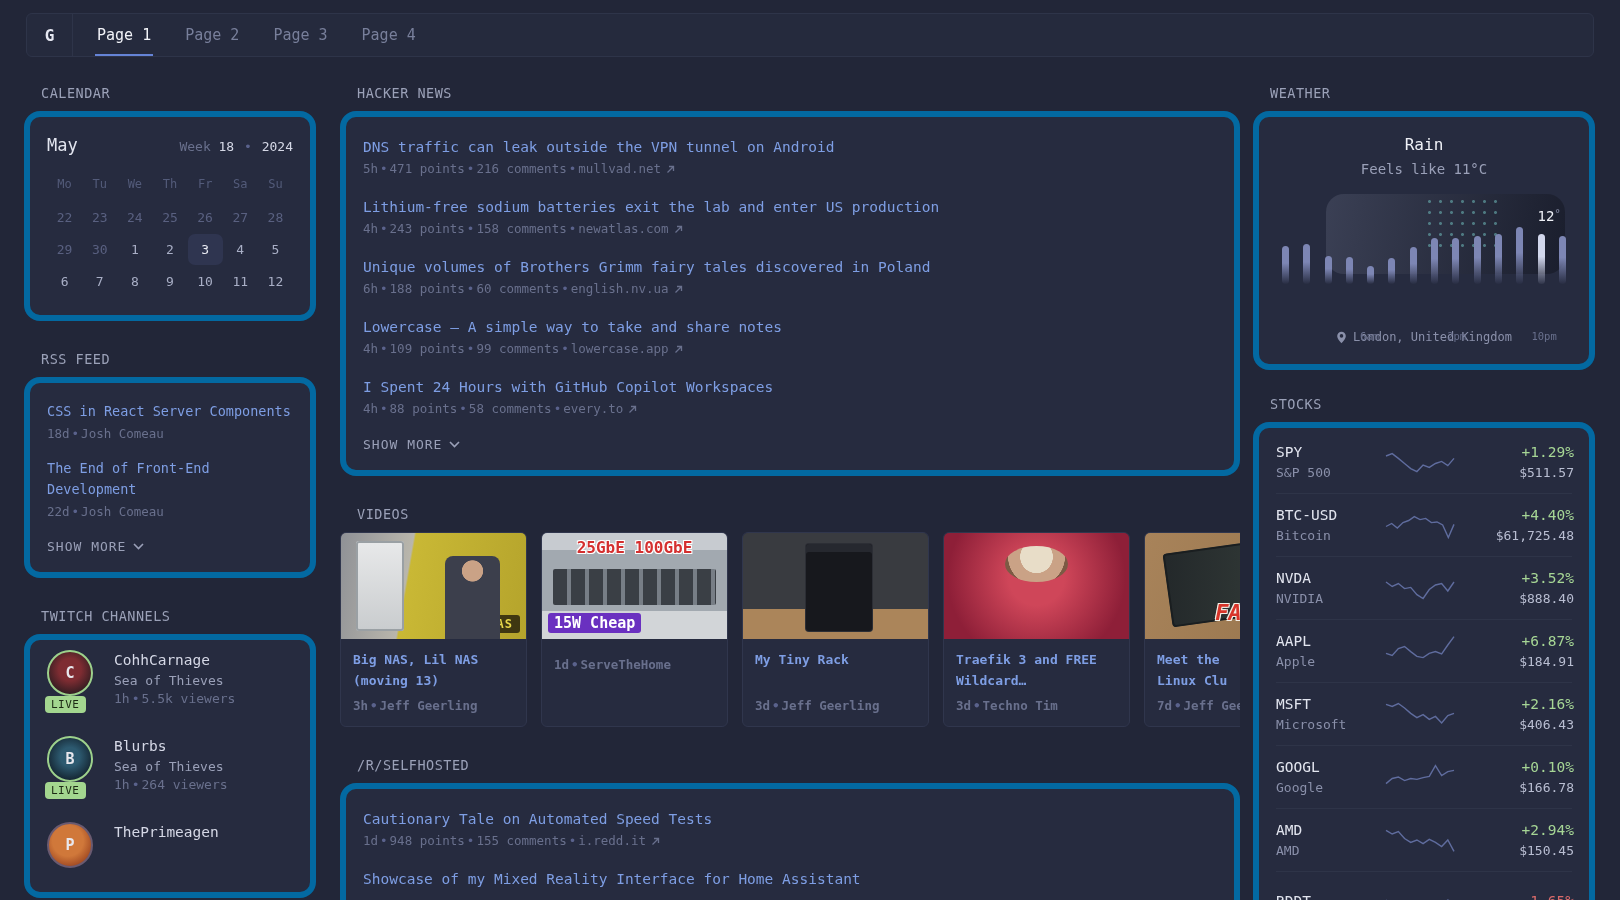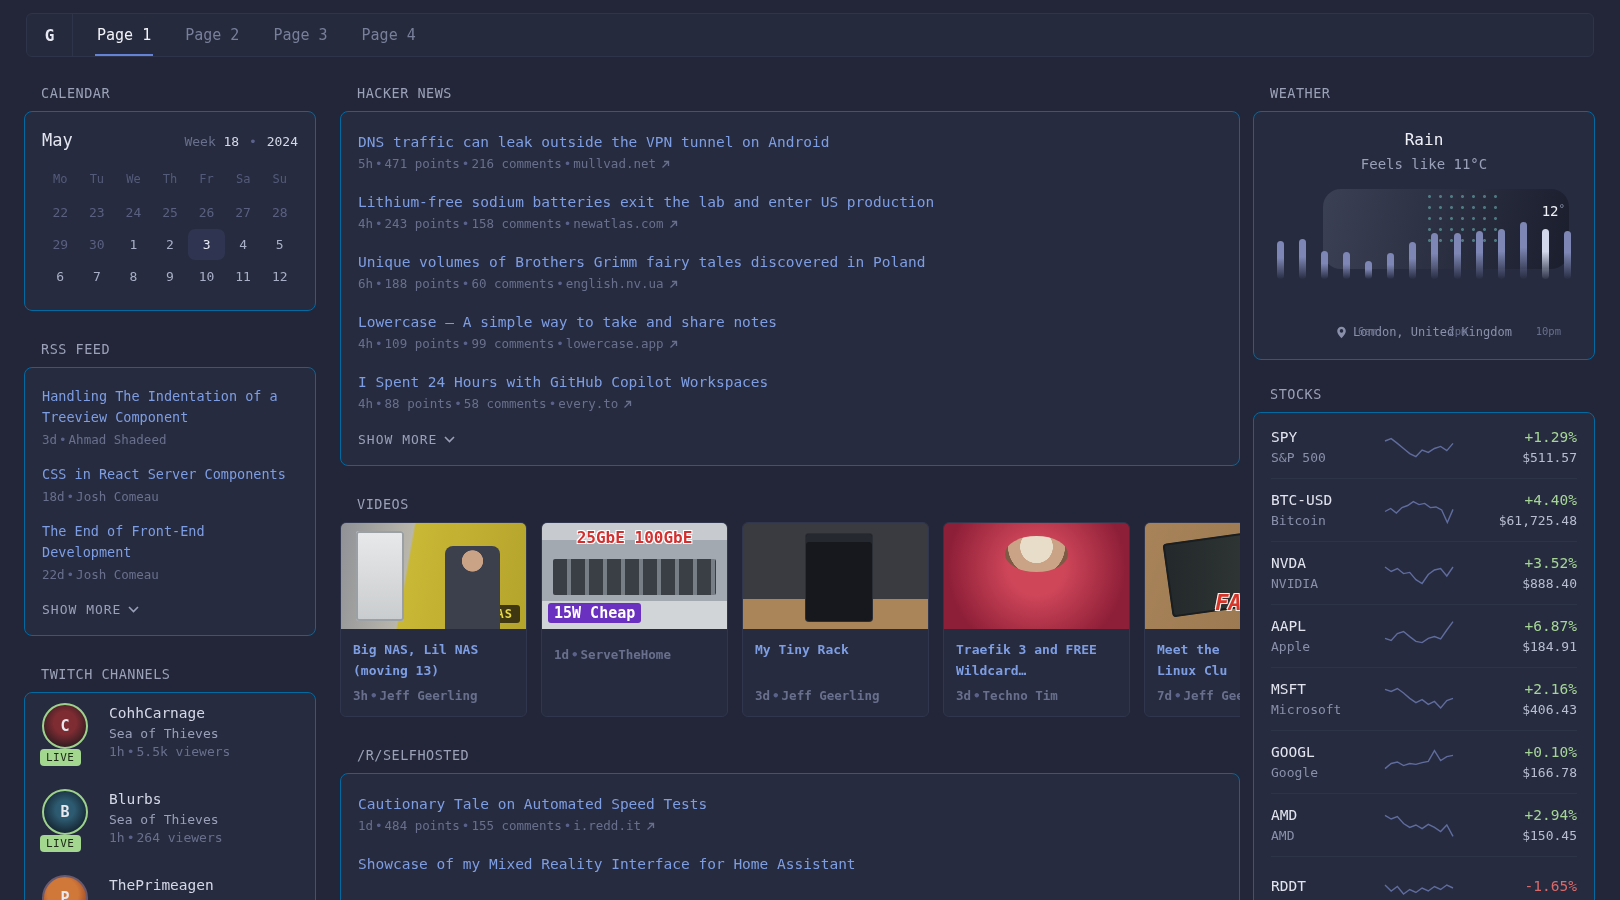--- a/index.html
+++ b/index.html
@@ -30,21 +30,21 @@
   .main { display:flex; padding:28px 0 0 24px; align-items:flex-start; }
   .col-left  { width:292px; margin-right:24px; flex:none; }
   .col-mid   { width:900px; margin-right:13px; flex:none; }
   .col-right { width:342px; flex:none; }
   .section { margin-bottom:30px; }
   .sec-h {
     color:#9ba1b8; font-size:13.5px; letter-spacing:0.5px; margin:0 0 10px 17px;
     font-weight:normal;
   }
   .card {
-    background:#262b3f; border:1px solid #0369a1; border-radius:8px;
+    background:#262b3f; border:6px solid #0369a1; border-radius:16px;
     padding:18px 17px;
   }
   .dot { color:#5a628c; padding:0 2px; }
   .lnk { color:#7e9ee4; cursor:pointer; }
   .meta { color:#69708d; font-size:12.5px; }
   .show-more {
     color:#9aa0b8; font-size:13px; letter-spacing:1px; cursor:pointer;
     display:flex; align-items:center; gap:7px; margin-top:20px;
   }
   .chev { display:inline-block; }
@@ -225,24 +225,20 @@
             <div class="cal-cell">11</div>
             <div class="cal-cell">12</div>
           </div>
       </div>
     </div>
 
     <div class="section">
       <h2 class="sec-h">RSS FEED</h2>
       <div class="card">
         <div class="rss-item">
-          <a class="rss-title lnk">Handling The Indentation of a Treeview Component</a>
-          <div class="meta rss-meta"><span>3d</span><span class="dot sep">•</span><span>Ahmad Shadeed</span></div>
-        </div>
-        <div class="rss-item">
           <a class="rss-title lnk">CSS in React Server Components</a>
           <div class="meta rss-meta"><span>18d</span><span class="dot sep">•</span><span>Josh Comeau</span></div>
         </div>
         <div class="rss-item">
           <a class="rss-title lnk">The End of Front-End Development</a>
           <div class="meta rss-meta"><span>22d</span><span class="dot sep">•</span><span>Josh Comeau</span></div>
         </div>
         <div class="show-more">
           <span>SHOW MORE</span>
           <svg class="chev" width="11" height="7" viewBox="0 0 11 7">
@@ -391,21 +387,21 @@
         </div>
 
       </div>
     </div>
 
     <div class="section">
       <h2 class="sec-h">/R/SELFHOSTED</h2>
       <div class="card" style="padding:20px 17px; min-height:170px;">
         <div class="hn-item">
           <a class="hn-title lnk">Cautionary Tale on Automated Speed Tests</a>
-          <div class="meta hn-meta"><span>1d</span><span class="dot sep">•</span><span>484 points</span><span class="dot sep">•</span><span>155 comments</span><span class="dot sep">•</span><span>i.redd.it</span><svg class="arrow-icon" width="9" height="9" viewBox="0 0 9 9">
+          <div class="meta hn-meta"><span>1d</span><span class="dot sep">•</span><span>948 points</span><span class="dot sep">•</span><span>155 comments</span><span class="dot sep">•</span><span>i.redd.it</span><svg class="arrow-icon" width="9" height="9" viewBox="0 0 9 9">
                 <path d="M1.5 7.5L7 2M3 1.5h4.5V6" fill="none" stroke="#69708d" stroke-width="1.3"></path>
               </svg></div>
         </div>
         <div class="hn-item">
           <a class="hn-title lnk">Showcase of my Mixed Reality Interface for Home Assistant</a>
         </div>
       </div>
     </div>
 
   </div>

